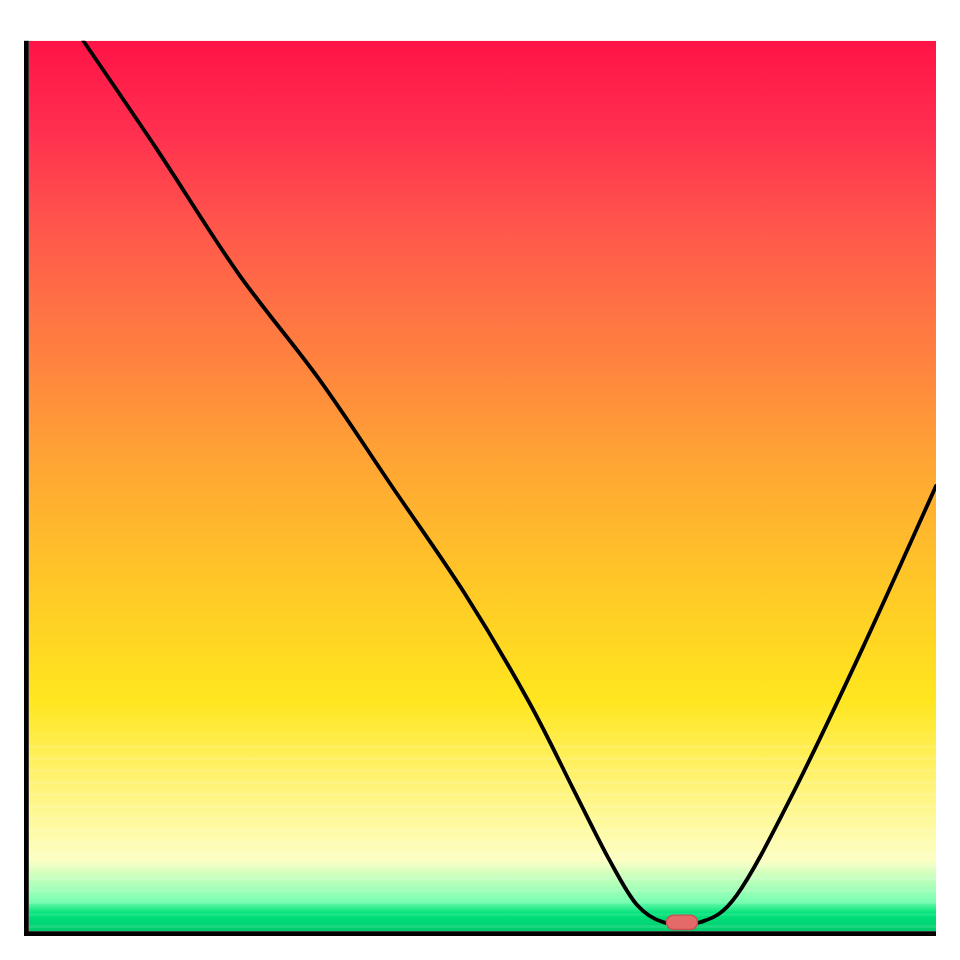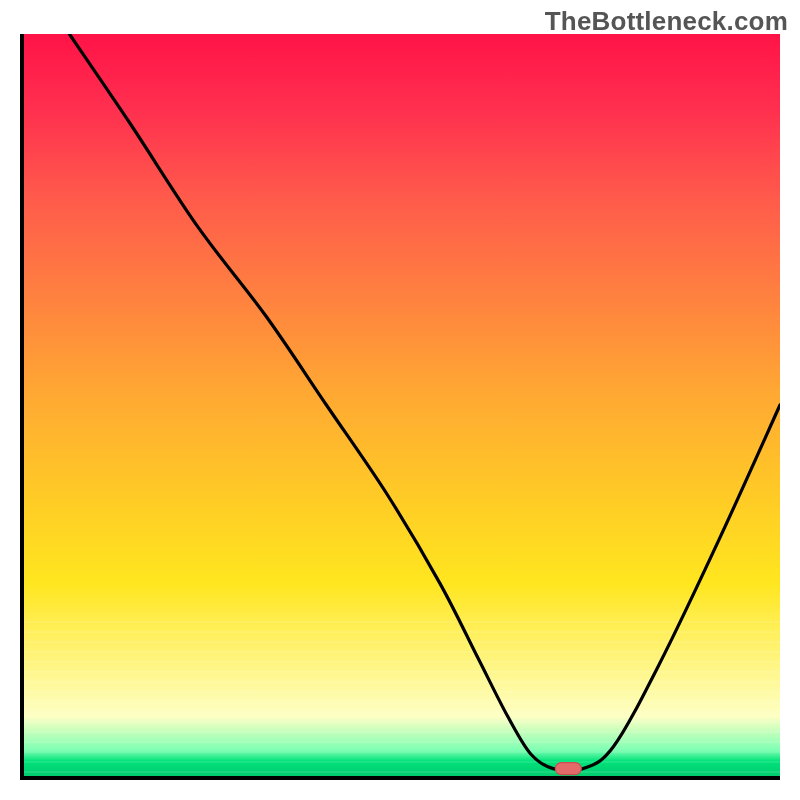--- a/index.html
+++ b/index.html
@@ -92,21 +92,20 @@
     fill: #e46a6a;
     stroke: #c94f4f;
     stroke-width: 1.2;
   }
 </style>
 </head>
 <body>
 
 <div class="stage">
 
-  <div class="watermark">TheBottleneck.com</div>
 
   <div class="plot">
     <div class="gradient-fill"></div>
     <div class="bands"></div>
 
     <svg class="curve" viewBox="0 0 756 742" preserveAspectRatio="none">
       <path class="curve-path" d="M 45.4 0.0 C 55.4 14.8, 84.4 56.9, 105.8 89.0 C 127.3 121.2, 151.2 160.8, 173.9 192.9 C 196.6 225.1, 220.5 252.3, 241.9 282.0 C 263.3 311.6, 282.2 341.3, 302.4 371.0 C 322.6 400.7, 344.0 430.4, 362.9 460.0 C 381.8 489.7, 400.7 521.9, 415.8 549.1 C 430.9 576.3, 442.3 601.0, 453.6 623.3 C 464.9 645.5, 475.0 666.6, 483.8 682.6 C 492.7 698.7, 499.0 711.1, 506.5 719.7 C 514.1 728.4, 520.4 732.1, 529.2 734.6 C 538.0 737.1, 549.4 738.3, 559.4 734.6 C 569.5 730.9, 577.1 729.6, 589.7 712.3 C 602.3 695.0, 617.4 665.3, 635.0 630.7 C 652.7 596.1, 675.4 547.8, 695.5 504.6 C 715.7 461.3, 745.9 393.3, 756.0 371.0"></path>
       <rect class="marker" rx="6" ry="6" x="531.3" y="728.6" width="26" height="12"></rect>
     </svg>
   </div>

